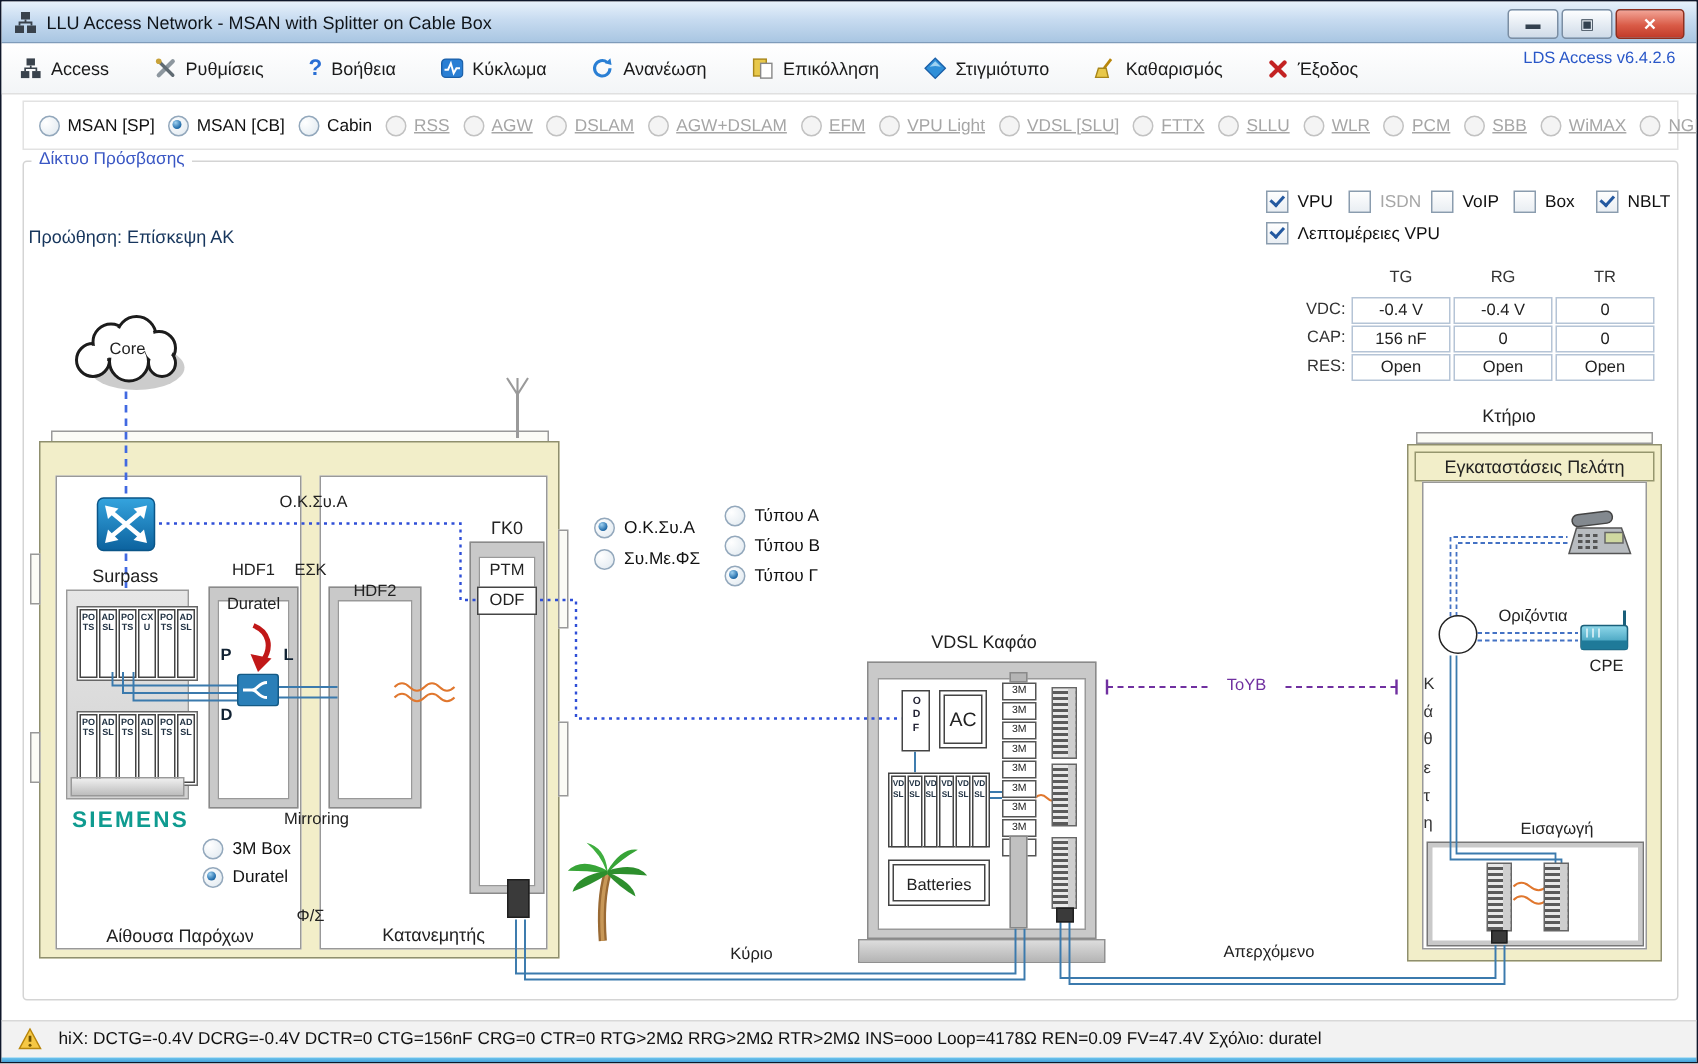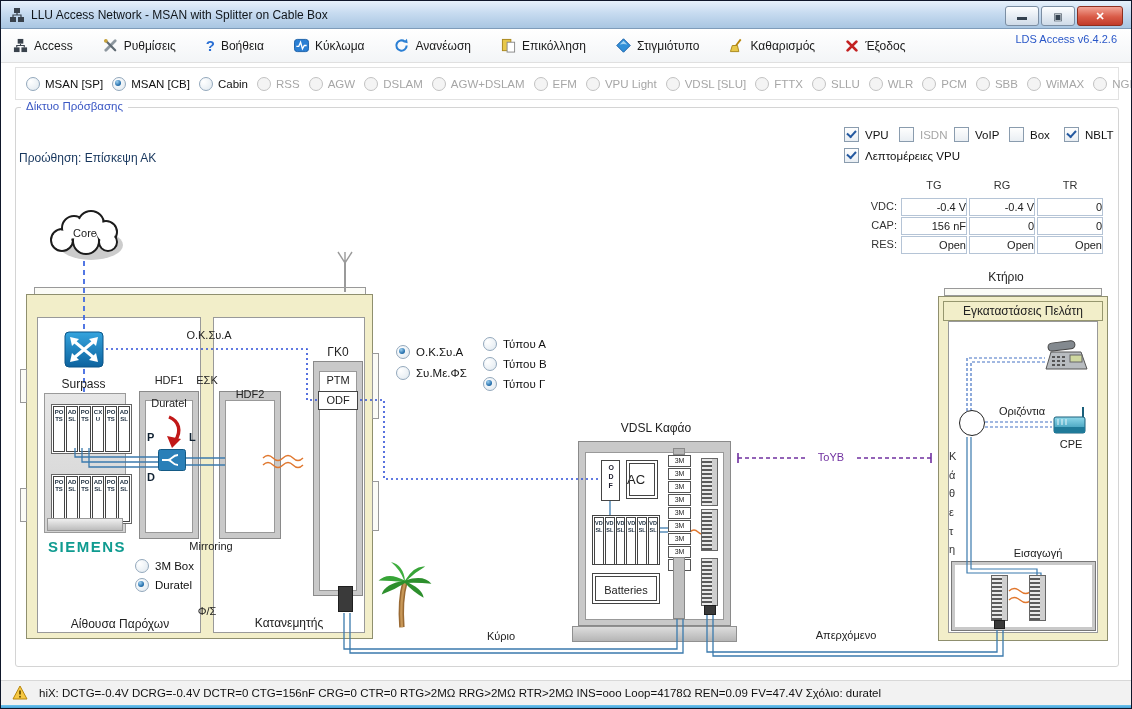--- a/index.html
+++ b/index.html
@@ -12,37 +12,37 @@
   .winbtns{position:absolute;right:8px;top:5px;display:flex;gap:2px;}
   .wbtn{width:32px;height:18px;border:1px solid #7b8ea3;border-radius:3px;background:linear-gradient(180deg,#fdfeff,#cfdbe8);display:flex;align-items:center;justify-content:center;font-size:10px;color:#33414f;}
   .wbtn.close{width:44px;background:linear-gradient(180deg,#f2a496,#d95b47 55%,#c13b2a);border-color:#8e2f1f;color:#fff;font-weight:bold;font-size:11px;}
   
   .toolbar{left:0;top:28px;width:100%;height:34px;background:linear-gradient(180deg,#ffffff,#f3f5f7);border-bottom:1px solid #e0e0e0;display:flex;align-items:center;gap:30px;padding:0 12px;z-index:5;}
   .tbi{display:flex;align-items:center;gap:6px;font-size:12px;color:#1a1a1a;cursor:default;}
   .version{position:absolute;right:14px;top:32px;font-size:11px;color:#2957c8;z-index:6;}
   
   .ntstrip{left:14px;top:66px;width:1104px;height:33px;border:1px solid #e2e2e2;background:#fff;display:flex;align-items:center;gap:9px;padding:0 10px;z-index:5;}
   .nt-item{display:flex;gap:5px;align-items:center;white-space:nowrap;font-size:11.5px;color:#111;}
-  .nt-item.disabled{color:#a6a6a6;}
+  .nt-item.disabled{color:#a6a6a6;text-decoration:underline;}
   
   .radio{width:12px;height:12px;min-width:12px;border-radius:50%;border:1px solid #93a8bc;background:radial-gradient(circle at 30% 30%,#fff,#dfe8ef);position:relative;display:inline-block;}
   .selected .radio::after{content:"";position:absolute;left:2px;top:2px;width:6px;height:6px;border-radius:50%;background:radial-gradient(circle at 35% 30%,#9ed0f0 0%,#2670ad 65%,#154f80 100%);}
   .disabled .radio{border-color:#c2c2c2;background:#f4f4f4;}
   .checkbox{width:13px;height:13px;min-width:13px;border:1px solid #8a9cae;background:linear-gradient(180deg,#fefefe,#e9eef3);position:relative;display:inline-block;}
   .checked .checkbox::after{content:"";position:absolute;left:2px;top:2px;width:7px;height:4px;border-left:2px solid #2459a0;border-bottom:2px solid #2459a0;transform:rotate(-48deg);}
   .cb-item,.rb-item{display:flex;gap:6px;align-items:center;font-size:11.5px;color:#111;white-space:nowrap;}
   .cb-item.disabled{color:#a6a6a6;}
   
   .groupbox{left:14px;top:106px;width:1104px;height:560px;border:1px solid #d4d4d4;border-radius:3px;z-index:0;}
   .gb-label{left:20px;top:99px;background:#fff;padding:0 5px;font-size:11.5px;color:#3a57c4;z-index:4;}
   .infoline{font-size:12px;color:#17365d;z-index:4;}
   
   .mt-head{font-size:11px;color:#333;text-align:center;}
   .mt-label{font-size:11px;color:#333;text-align:right;}
-  .mt-cell{border:1px solid #b5c4d6;background:#fff;font-size:11px;color:#222;text-align:right;line-height:16px;}
+  .mt-cell{border:1px solid #b5c4d6;background:#fff;font-size:11px;color:#222;text-align:center;line-height:16px;}
   
   .bld{background:#f2eec9;border:1px solid #8f8f6e;}
   .roof{background:#fbfbf6;border:1px solid #999;}
   .room{background:#fff;border:1px solid #999;}
   .bhead{background:#f2eec9;border:1px solid #96966e;font-size:12px;color:#222;text-align:center;line-height:18px;}
   .tab{background:#fbfbf6;border:1px solid #999;}
   .lbl{font-size:11px;color:#222;text-align:center;white-space:nowrap;}
   .lbl12{font-size:12px;color:#222;text-align:center;white-space:nowrap;}
   .cabinet{background:#c9c9c9;border:1px solid #8a8a8a;}
   .cab-in{background:#fff;border:1px solid #999;}
@@ -512,21 +512,21 @@
     <path d="M36 30 Q34 10 18 6 Q30 16 35 30 Z" fill="#3fae3f"></path>
     <path d="M36 30 Q48 10 62 12 Q48 20 37 31 Z" fill="#37a437"></path>
     <path d="M36 30 Q60 22 70 34 Q52 32 36 33 Z" fill="#2d8f2d"></path>
     <path d="M36 31 Q58 40 60 52 Q46 44 36 33 Z" fill="#2d8f2d"></path>
   </svg>
 
   <div class="abs lbl12 z3" style="left:600px;top:420px;width:110px">VDSL Καφάο</div>
   <div class="abs z3" style="left:600px;top:459px;width:19px;height:41px;border:1px solid #444;background:#fff">
     <div class="vtext" style="font-size:7px;font-weight:bold;margin:2px auto 0;line-height:1.3;color:#223">ODF</div>
   </div>
-  <div class="abs dblbox z3" style="left:625px;top:459px;width:32px;height:39px;font-size:13px;text-align:left;line-height:37px;color:#222">AC</div>
+  <div class="abs dblbox z3" style="left:625px;top:459px;width:32px;height:39px;font-size:13px;text-align:center;line-height:37px;color:#222">AC</div>
   <div class="abs z3" style="left:591px;top:514px;width:68px;height:50px;border:1px solid #444;background:#fff;display:flex;gap:1px;padding:1px">
 
   <span class="vcard" style="height:44px">VDSL</span>
       <span class="vcard" style="height:44px">VDSL</span>
       <span class="vcard" style="height:44px">VDSL</span>
       <span class="vcard" style="height:44px">VDSL</span>
       <span class="vcard" style="height:44px">VDSL</span>
       <span class="vcard" style="height:44px">VDSL</span>
     </div>
   <div class="abs dblbox z3" style="left:591px;top:572px;width:68px;height:31px;font-size:11px;text-align:center;line-height:33px;color:#222">Batteries</div>

